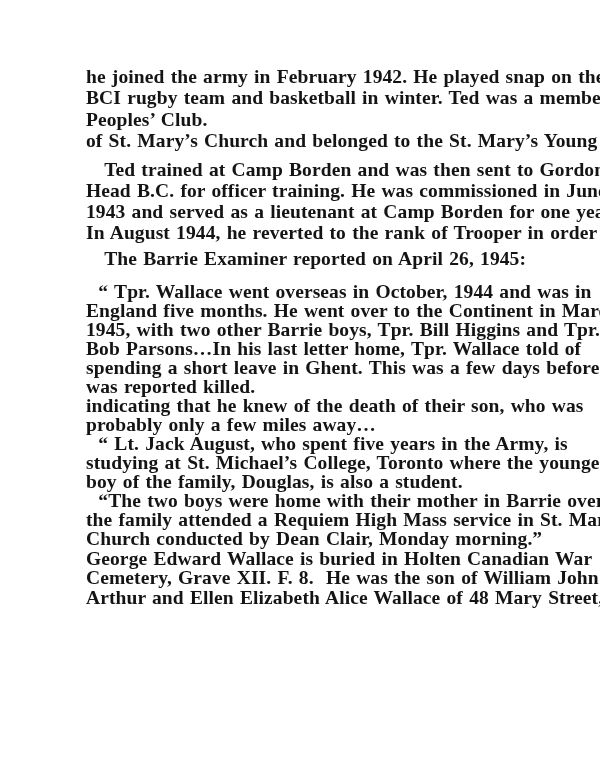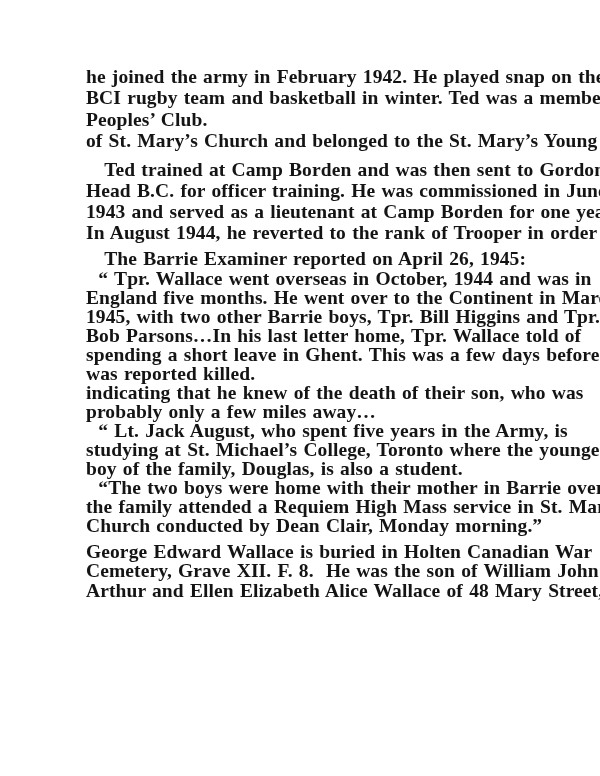--- a/index.html
+++ b/index.html
@@ -24,22 +24,22 @@
     font-size: 19.5px;
     color: #141414;
     word-spacing: 1.2px;
     letter-spacing: 0.1px;
   }
   .para { margin: 0; }
   .line { white-space: pre; }
   .p1 { line-height: 21.3px; }
   .p2 { margin-top: 8px;  line-height: 21.1px; }
   .p3 { margin-top: 4px;  line-height: 21px; }
-  .p4 { line-height: 19px; }
-  .p5 { margin-top: 7px;  line-height: 19.8px; }
+  .p4 { margin-top: 13px; line-height: 19px; }
+  .p5 { margin-top: 1px;  line-height: 19.8px; }
 </style>
 </head>
 <body>
 
 <div class="viewport" style="background: rgb(255, 255, 255);">
   <main class="doc" style="color: rgb(20, 20, 20);">
       <div class="para p1">
         <div class="line">he joined the army in February 1942. He played snap on the</div>
         <div class="line">BCI rugby team and basketball in winter. Ted was a member</div>
         <div class="line">Peoples’ Club.</div>

